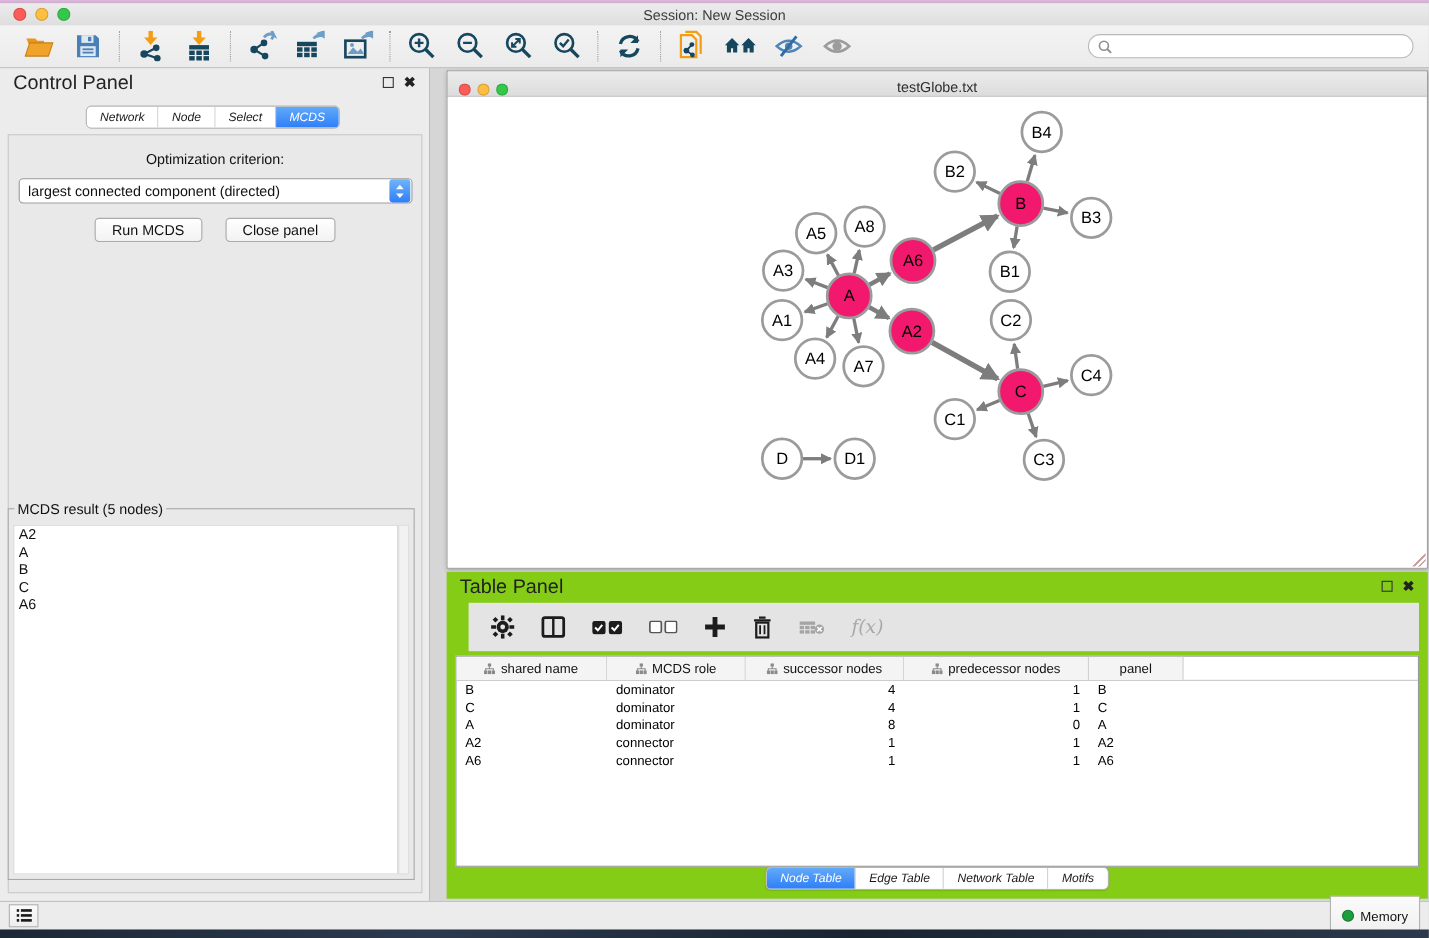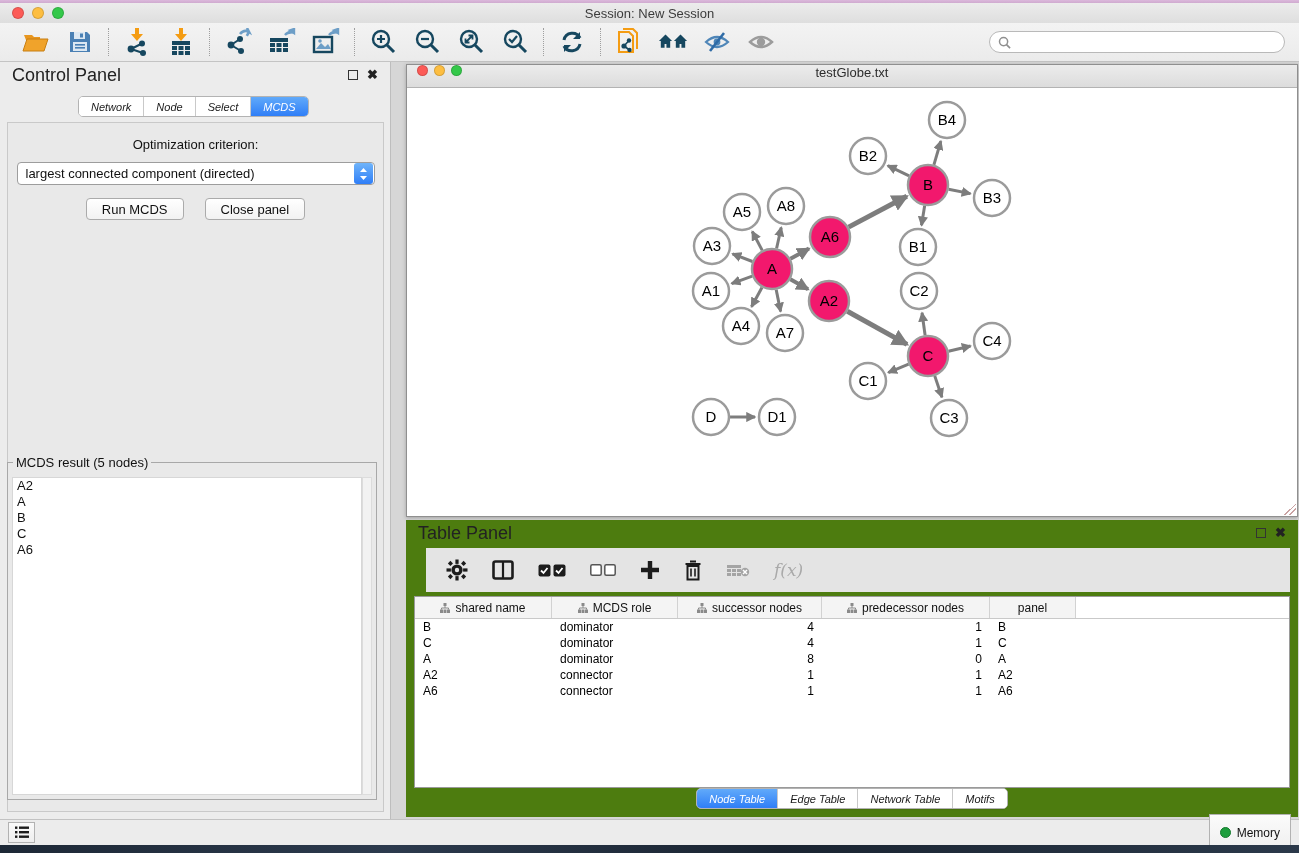--- a/index.html
+++ b/index.html
@@ -66,32 +66,32 @@
   .mcds-list { position:absolute; left:4px; top:14px; right:14px; bottom:4px; background:#fff;
     border:1px solid #d7d7d7; overflow:hidden; }
   .mcds-item { font-size:13px; color:#111; line-height:16px; padding-left:4px; }
   .mcds-scroll { position:absolute; right:4px; top:14px; width:10px; bottom:4px;
     background:#f2f2f2; border:1px solid #dcdcdc; }
 
   
   .network-window { position:absolute; left:406px; top:64px; width:892px; height:453px;
     background:#fff; border:1px solid #8f8f8f; box-shadow:0 1px 4px rgba(0,0,0,.25); }
   .nw-titlebar { height:23px; background:linear-gradient(#ececec,#dcdcdc); border-bottom:1px solid #b3b3b3;
-    display:flex; align-items:flex-start; position:relative; }
+    display:flex; align-items:flex-end; position:relative; }
   .nw-titlebar .tl-group { margin-left:10px; }
   .nw-titlebar .traffic { width:11px; height:11px; margin-right:6px; }
   .nw-title { position:absolute; left:0; right:0; text-align:center; font-size:13px; color:#2d2d2d; }
   .nw-canvas { position:absolute; left:0; top:23px; right:0; bottom:0; background:#fff; overflow:hidden; }
   .resize-grip { position:absolute; right:1px; bottom:1px; width:12px; height:12px;
     background:
      linear-gradient(135deg, transparent 50%, #c9a2a2 50%, #c9a2a2 58%, transparent 58%),
      linear-gradient(135deg, transparent 70%, #c9a2a2 70%, #c9a2a2 78%, transparent 78%); }
 
   
-  .table-panel { position:absolute; left:406px; top:520px; width:892px; height:297px; background:#4d7c0f; }
+  .table-panel { position:absolute; left:406px; top:520px; width:892px; height:297px; background:#84cc16; }
   .tp-toolbar { position:absolute; left:20px; top:28px; right:8px; height:44px; background:#e4e4e4;
     display:flex; align-items:center; gap:24px; padding-left:20px; }
   .tp-btn { display:flex; align-items:center; justify-content:center; }
   .fx-label { font-family:"DejaVu Serif", serif; font-style:italic; font-size:17px; color:#a9a9a9; }
 
   .data-table { position:absolute; left:8px; top:76px; right:8px; height:192px; background:#fff;
     border:1px solid #9a9a9a; overflow:hidden; }
   .dt-header { display:flex; height:22px; border-bottom:1px solid #c9c9c9; }
   .dt-hcell { background:#f4f4f4; border-right:1px solid #d2d2d2; display:flex; align-items:center;
     justify-content:center; gap:5px; font-size:12px; color:#111; position:relative; }

